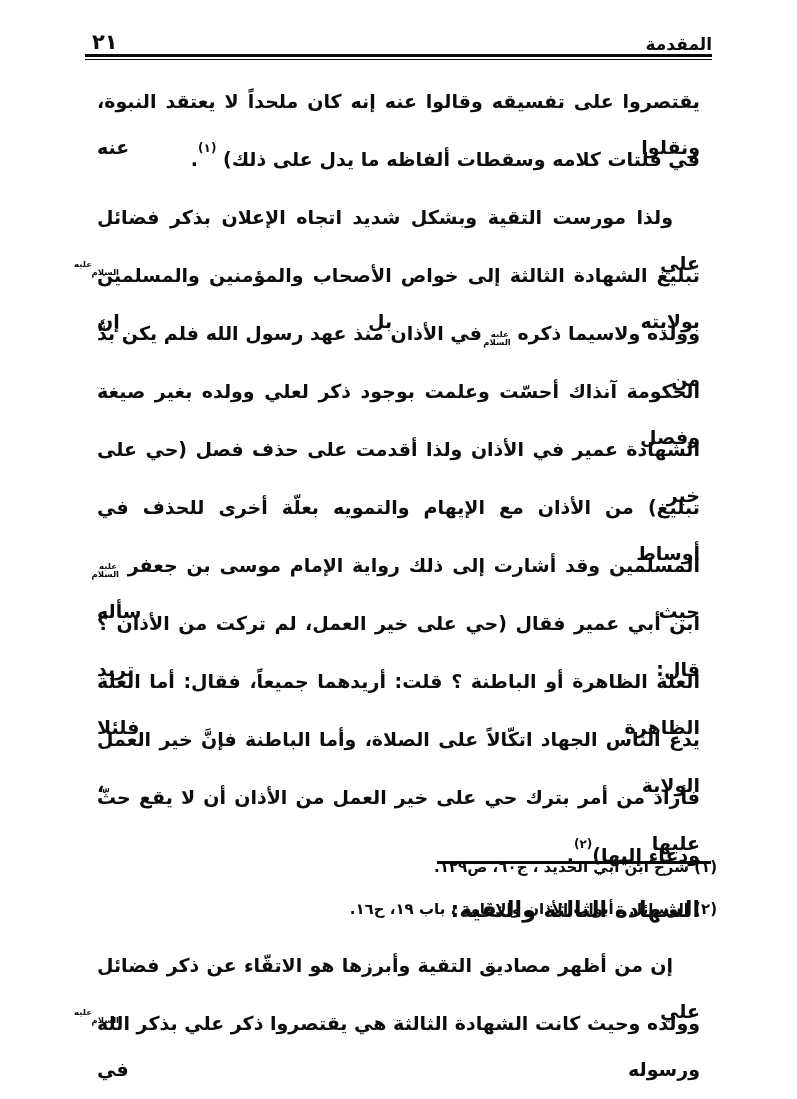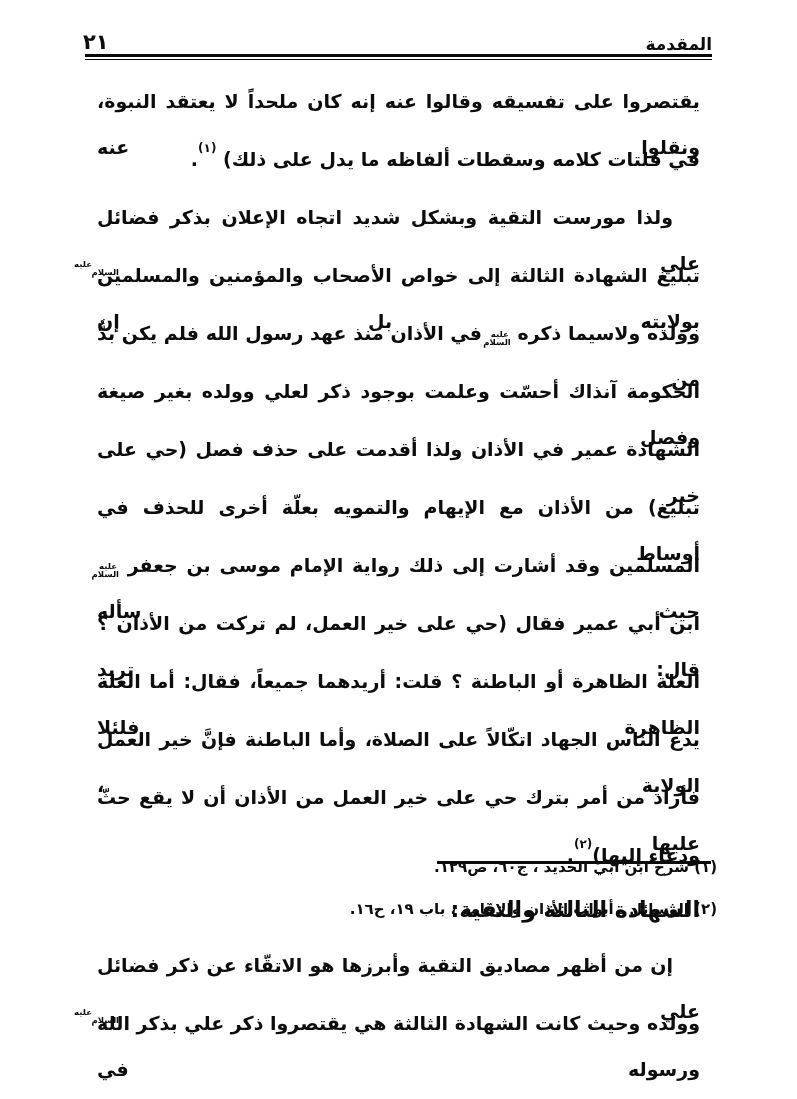--- a/index.html
+++ b/index.html
@@ -7,21 +7,21 @@
     position:relative;
     width:797px;height:1099px;
     background:#ffffff;
     color:#0d0d0d;
     font-family:"DejaVu Sans", sans-serif;
     overflow:hidden;
     margin:0 auto;
   }
   
   .header-row{
-    position:absolute;top:24px;left:83px;right:85px;height:30px;
+    position:absolute;top:24px;left:92px;right:85px;height:30px;
     display:flex;justify-content:space-between;align-items:flex-end;
   }
   .page-number{
     font-size:21px;font-weight:bold;letter-spacing:2px;
   }
   .chapter-title{
     font-size:17px;font-weight:bold;
     direction:rtl;
     margin-left:24px;
   }

